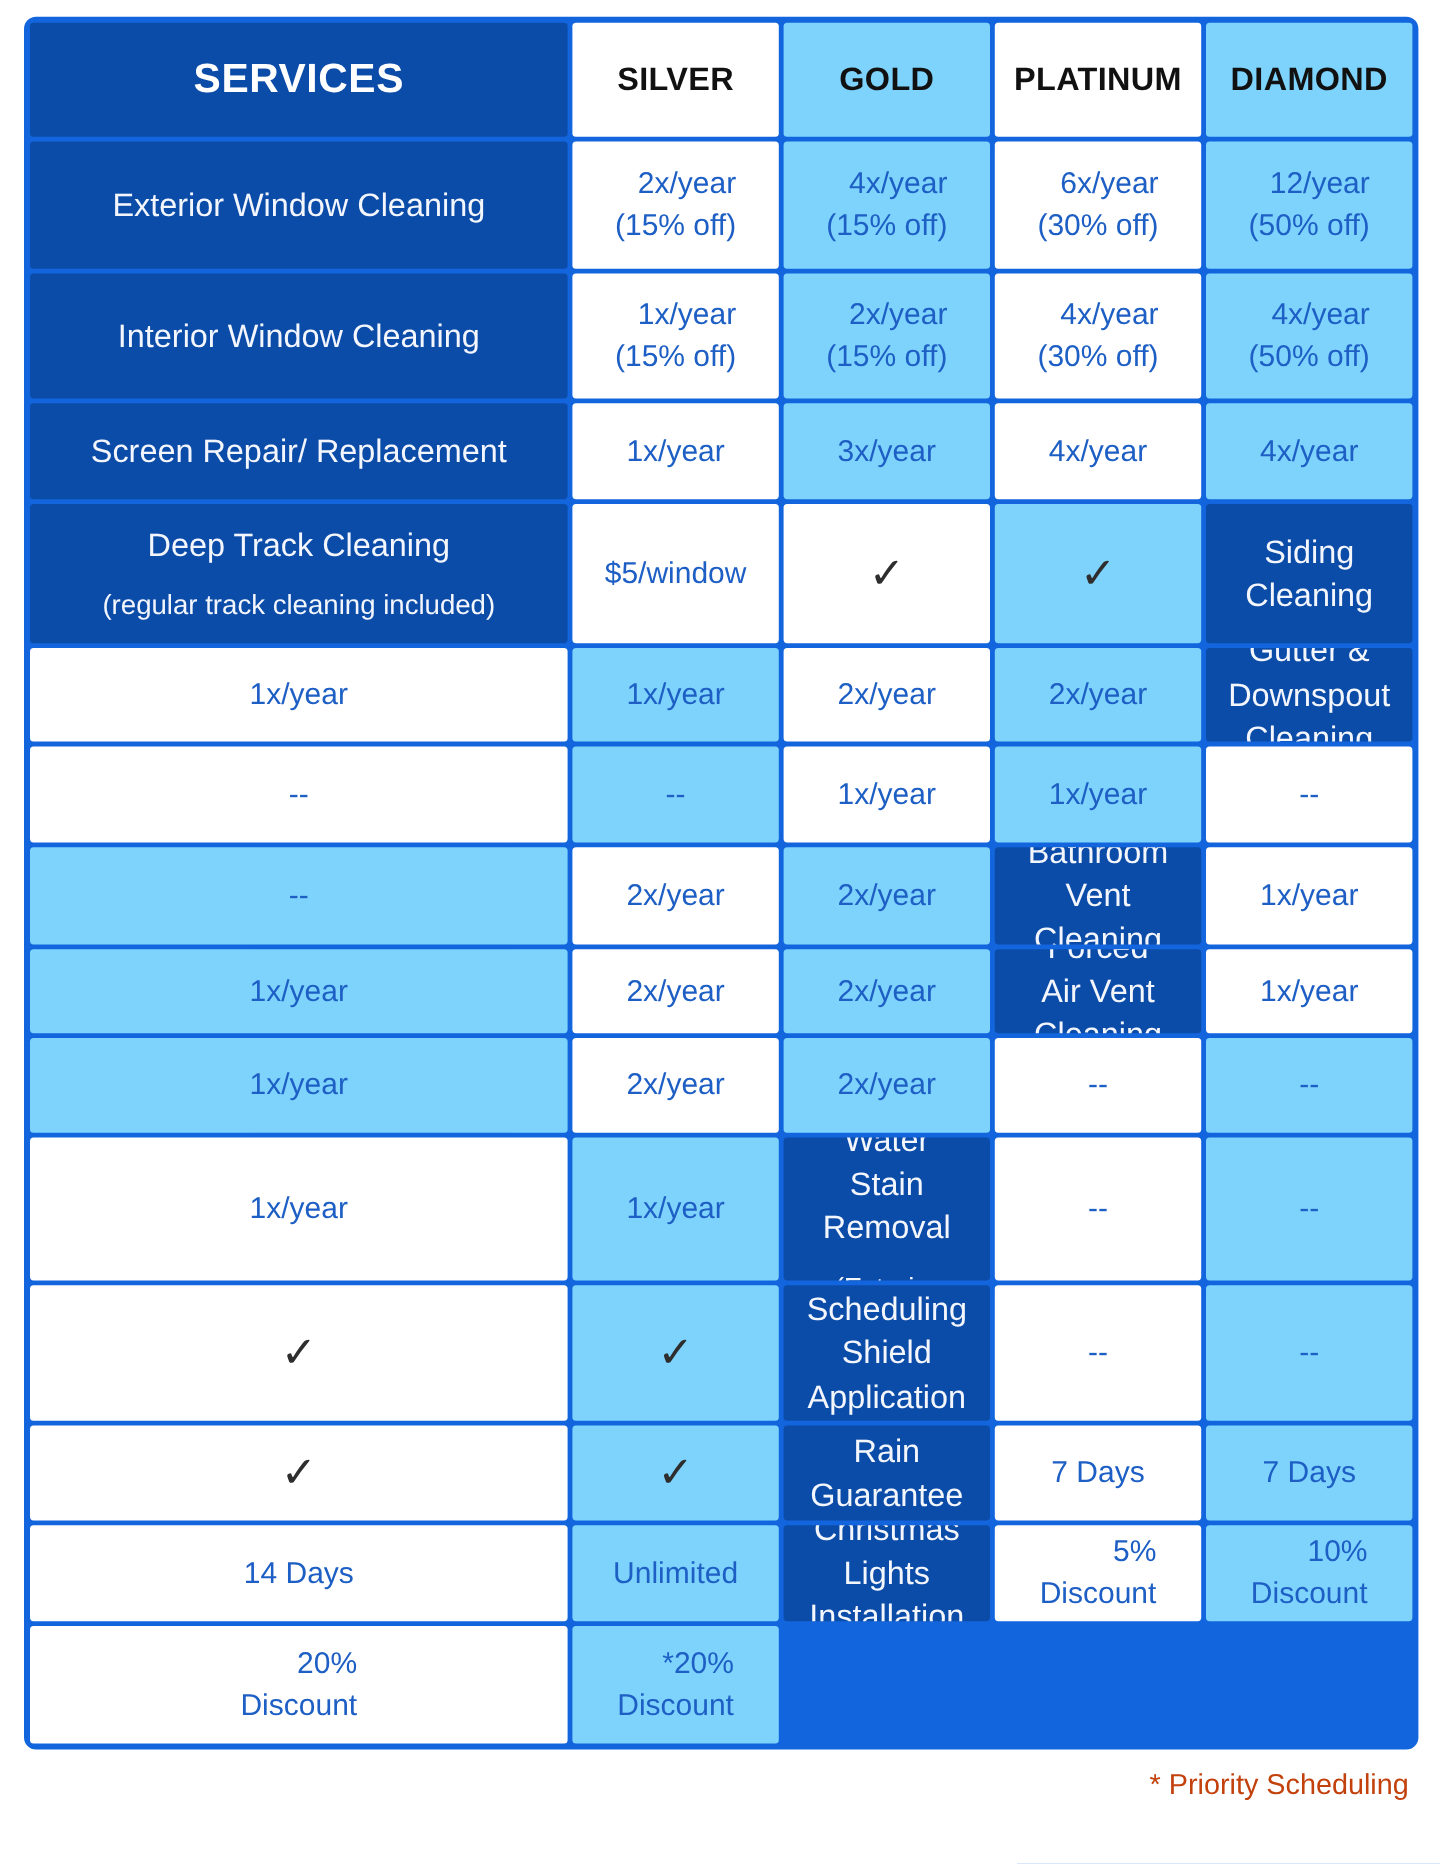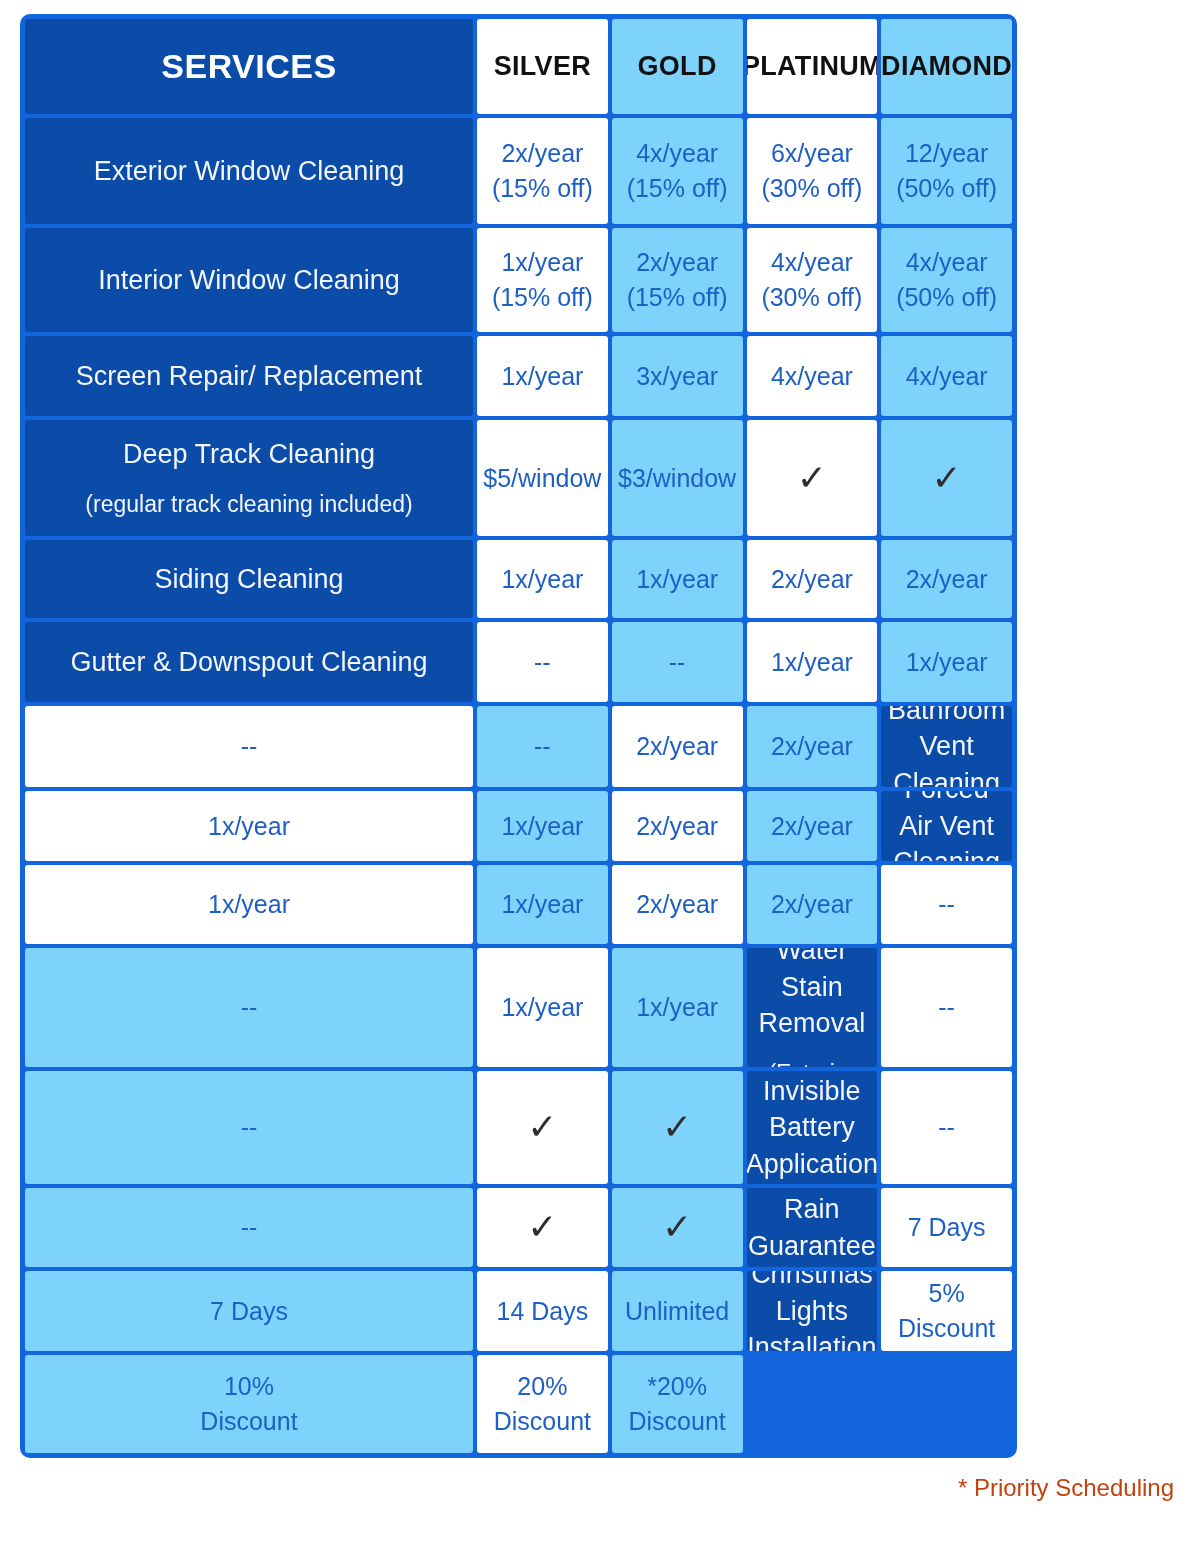--- a/index.html
+++ b/index.html
@@ -6,21 +6,21 @@
   html, body {
     width: 1200px;
     background: #ffffff;
     font-family: "Liberation Sans", "DejaVu Sans", sans-serif;
   }
   body { min-height: 1553px; }
 
   .page { padding: 14px 18px 0 20px; }
 
   .pricing-table {
-    width: 997px;
+    width: 1162px;
     display: grid;
     grid-template-columns: 448px 1fr 1fr 1fr 1fr;
     grid-template-rows: 95px 106px 104px 80px 116px 78px 80px 81px 70px 79px 119px 113px 79px 80px 98px;
     gap: 4px;
     background: #1365dd;
     padding: 5px;
     border-radius: 10px;
   }
 
   .cell {
@@ -71,20 +71,21 @@
 
   .c-white { background: #ffffff; }
   .c-tint  { background: #7dd3fc; }
 
   .val {
     font-size: 25px;
     color: #1d5fc4;
     line-height: 1.4;
     white-space: pre-line;
     padding: 2px 6px;
+    text-align: right;
   }
   .val.check {
     font-size: 36px;
     color: #2e2e2e;
     font-weight: 400;
   }
 
   .footnote {
     width: 1162px;
     margin-top: 16px;
@@ -149,21 +150,20 @@
     <div class="cell val c-white">1x/year</div>
     <div class="cell val c-tint">3x/year</div>
     <div class="cell val c-white">4x/year</div>
     <div class="cell val c-tint">4x/year</div>
 
     <div class="cell svc">
       <div class="svc-name">Deep Track Cleaning</div>
       <div class="svc-sub">(regular track cleaning included)</div>
     </div>
     <div class="cell val c-white">$5/window</div>
-    <div class="cell val c-tint">$3/window</div>
     <div class="cell val c-white check">✓</div>
     <div class="cell val c-tint check">✓</div>
 
     <div class="cell svc">
       <div class="svc-name">Siding Cleaning</div>
 
     </div>
     <div class="cell val c-white">1x/year</div>
     <div class="cell val c-tint">1x/year</div>
     <div class="cell val c-white">2x/year</div>
@@ -209,21 +209,21 @@
     <div class="cell svc">
       <div class="svc-name">Hard Water Stain Removal</div>
       <div class="svc-sub">(Exterior Windows)</div>
     </div>
     <div class="cell val c-white">--</div>
     <div class="cell val c-tint">--</div>
     <div class="cell val c-white check">✓</div>
     <div class="cell val c-tint check">✓</div>
 
     <div class="cell svc">
-      <div class="svc-name">Invisible Battery Application</div>
+      <div class="svc-name">Scheduling Shield Application</div>
 
     </div>
     <div class="cell val c-white">--</div>
     <div class="cell val c-tint">--</div>
     <div class="cell val c-white check">✓</div>
     <div class="cell val c-tint check">✓</div>
 
     <div class="cell svc">
       <div class="svc-name">Rain Guarantee</div>
 

